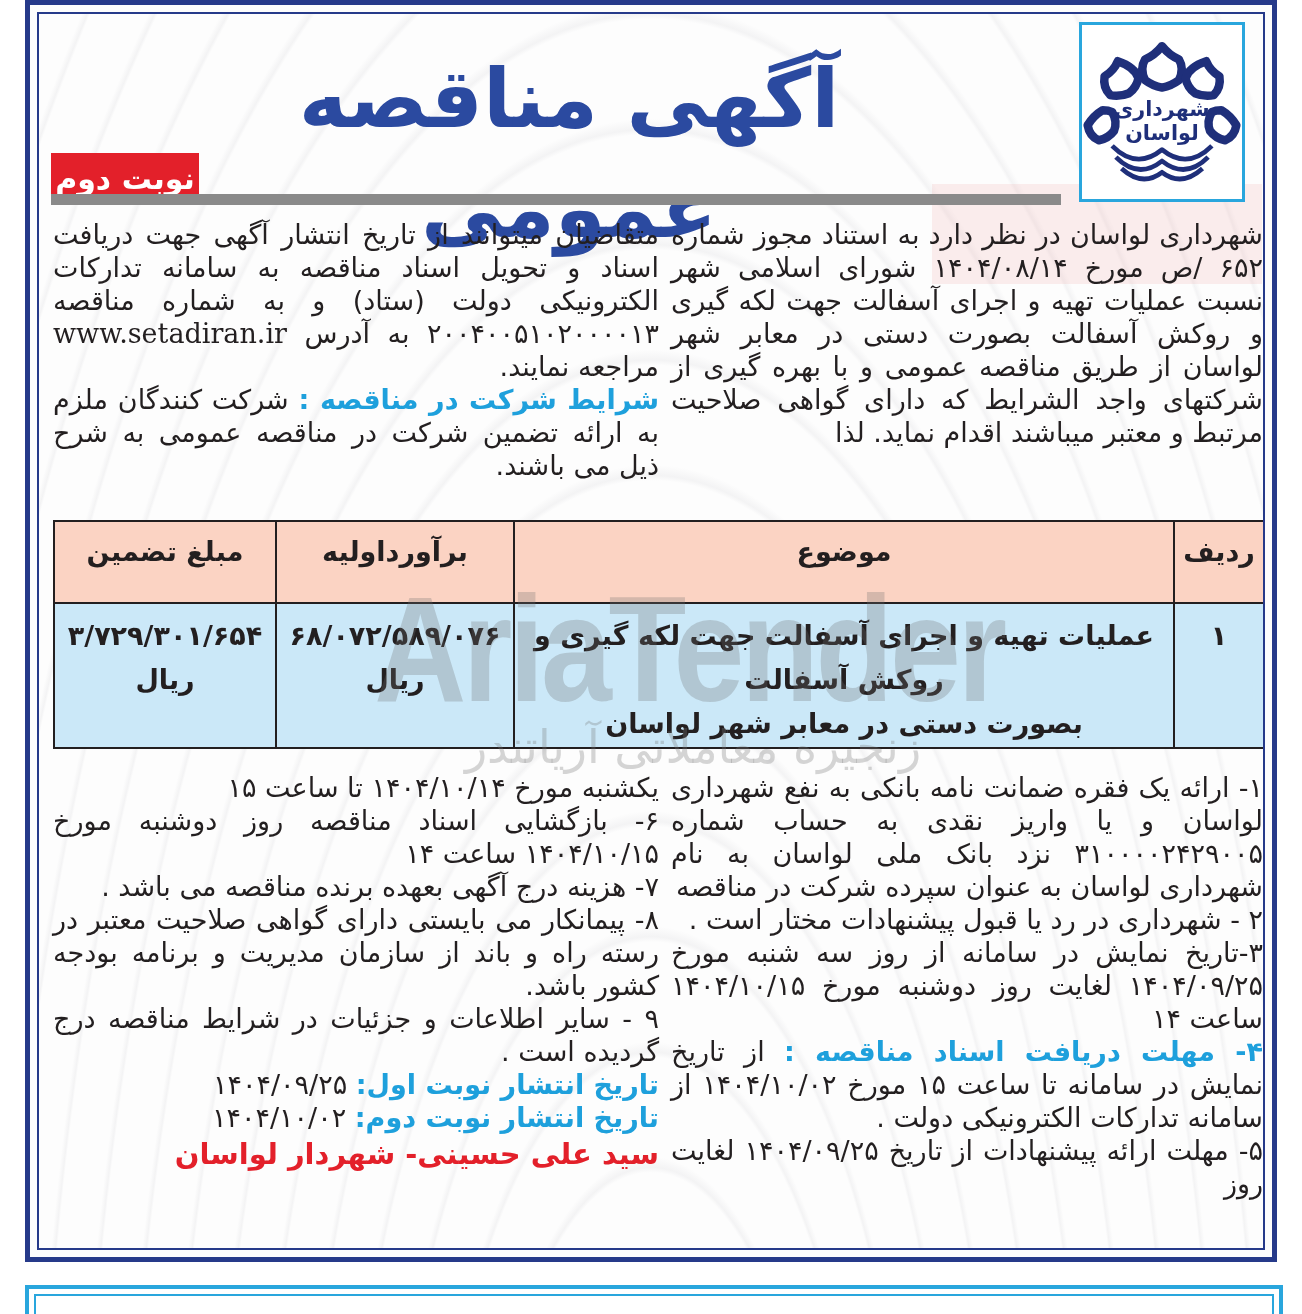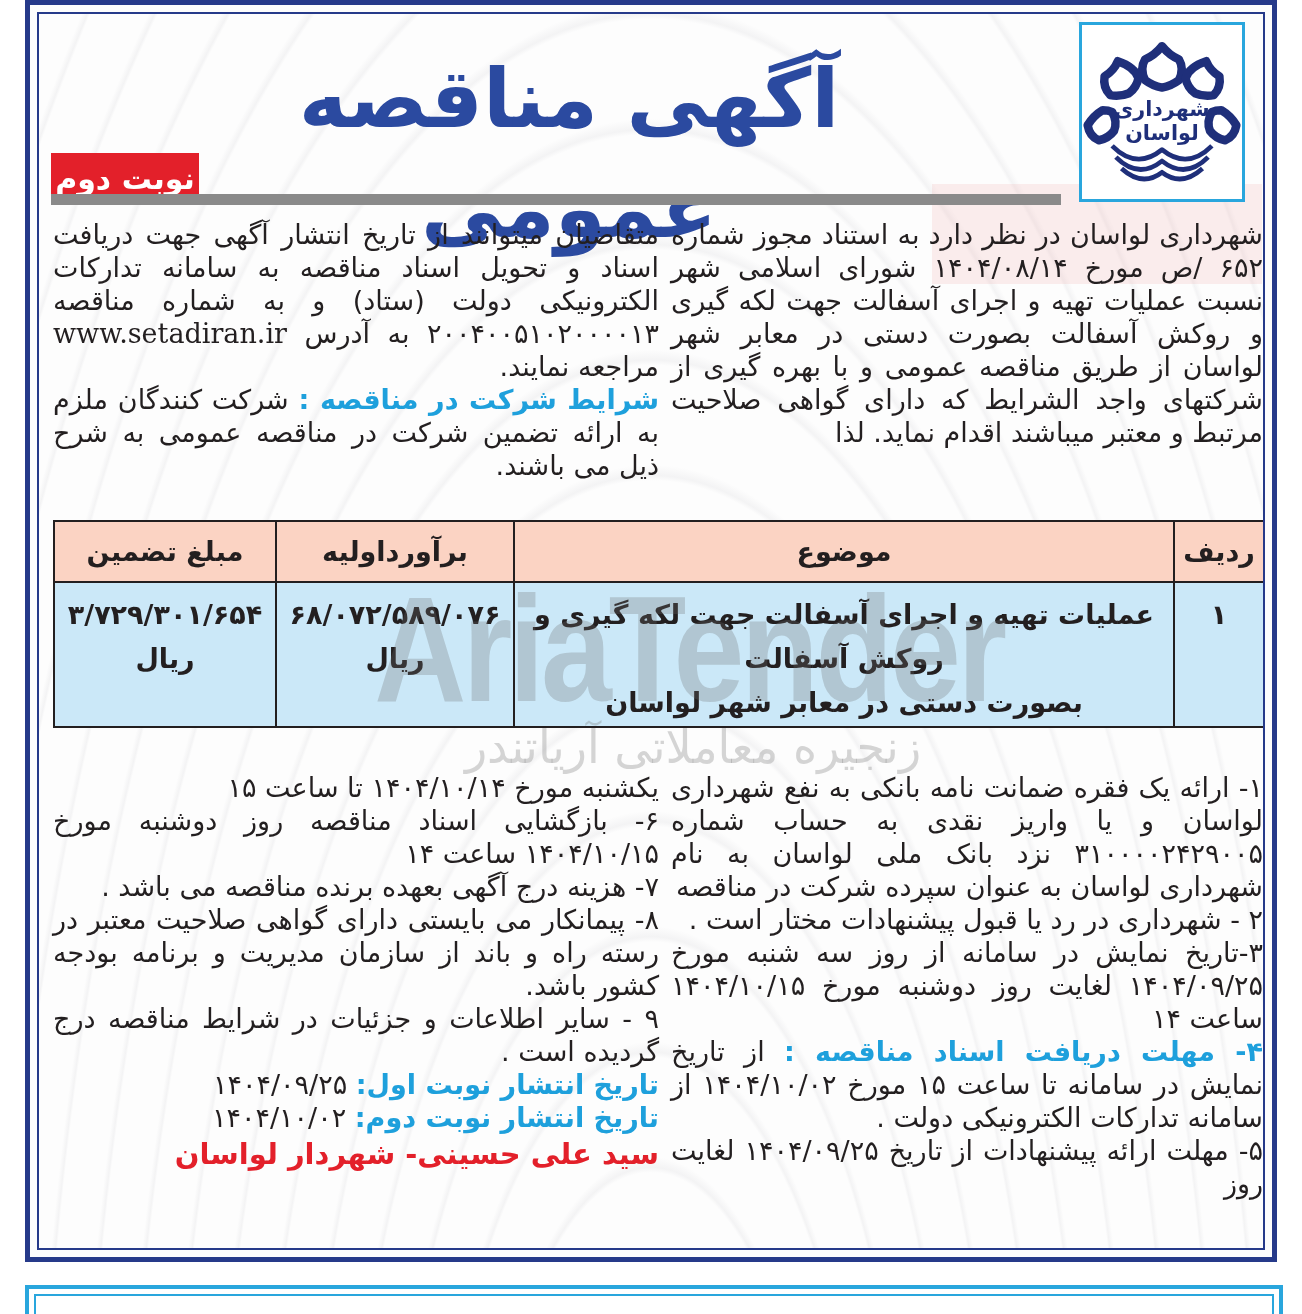--- a/index.html
+++ b/index.html
@@ -65,21 +65,21 @@
   
   .tbl {
     position: absolute; left: 14px; top: 506px; width: 1210px; height: 204px;
     border-collapse: collapse; direction: rtl; table-layout: fixed;
   }
   .tbl th, .tbl td {
     border: 2px solid #231f20; text-align: center; vertical-align: top;
     font-weight: bold;
   }
   .tbl th {
-    background: #fbd3c3; height: 61px; font-size: 27px; padding-top: 14px;
+    background: #fbd3c3; height: 82px; font-size: 27px; padding-top: 14px;
     box-sizing: border-box;
   }
   .tbl td {
     background: #cbe8f8; height: 118px; font-size: 27px; line-height: 44px;
     padding-top: 10px; box-sizing: border-box;
   }
   .watermark {
     position: absolute; left: 270px; top: 520px; width: 760px; height: 230px;
     pointer-events: none; text-align: center;
   }

